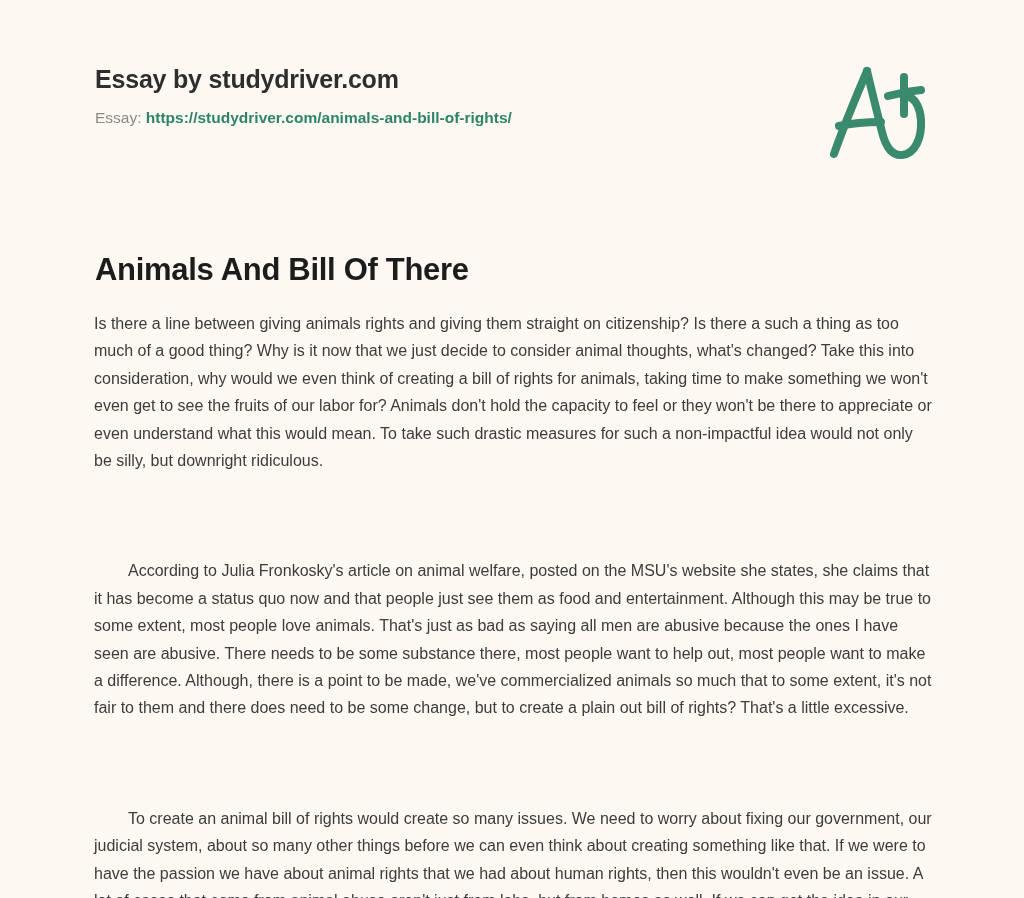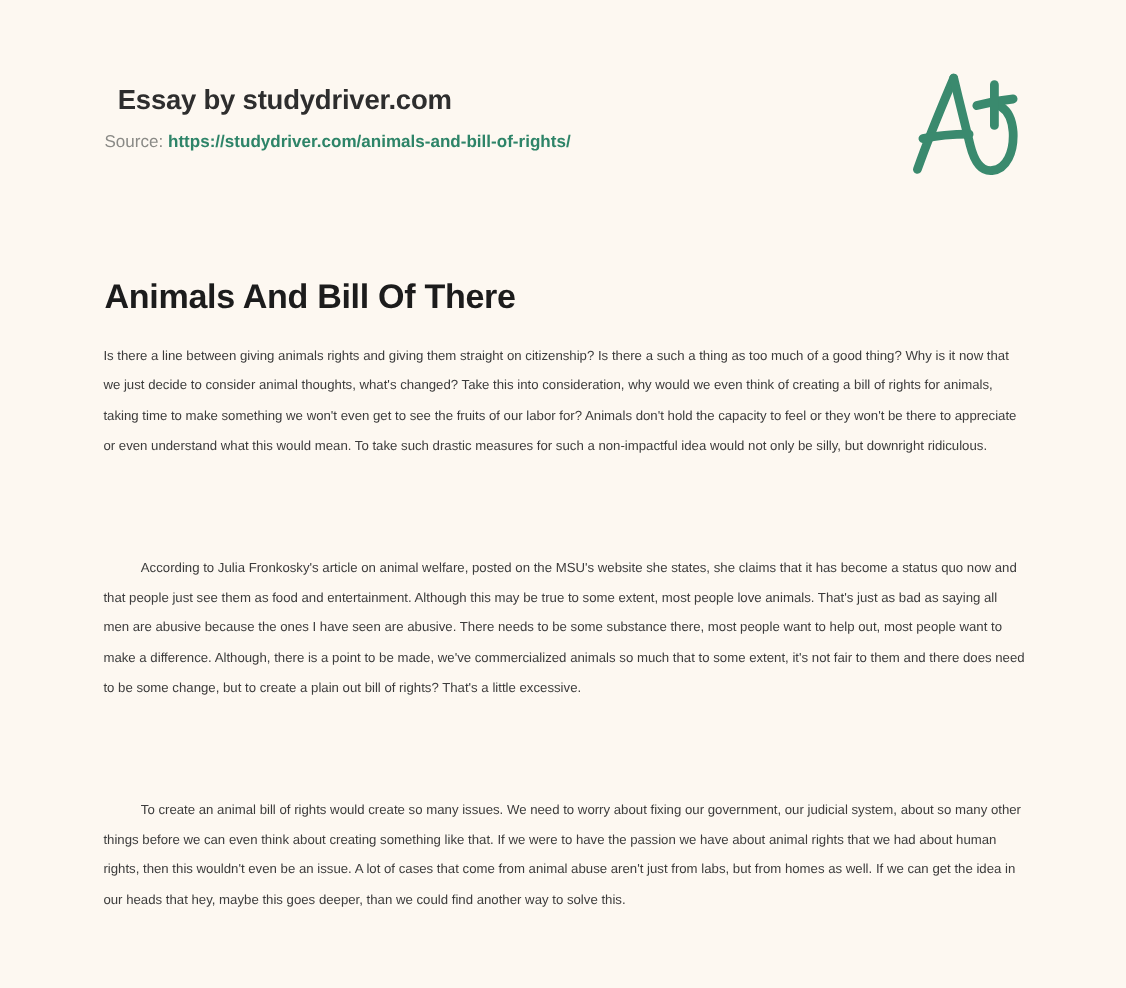--- a/index.html
+++ b/index.html
@@ -28,21 +28,21 @@
     left: 95px;
     top: 64px;
     width: 700px;
   }
   .brand-line {
     font-size: 25px;
     font-weight: 700;
     color: #2E2E2E;
     letter-spacing: -0.2px;
     line-height: 1.2;
-    margin: 12px;
+    margin: 0;
     white-space: nowrap;
   }
   .source-line {
     margin-top: 14px;
     font-size: 15.5px;
     color: #8A8A86;
     line-height: 1.3;
     white-space: nowrap;
   }
   .source-label {
@@ -84,41 +84,41 @@
 
   
   .essay-body {
     position: absolute;
     left: 94px;
     top: 310px;
     width: 838px;
   }
   .essay-body p {
     margin: 0;
-    font-size: 12px;
+    font-size: 16px;
     line-height: 27.4px;
     color: #3C3C3C;
     text-align: left;
   }
   .essay-body p + p {
     margin-top: 83px;
   }
   .essay-body p.indent {
     text-indent: 34px;
   }
 </style>
 </head>
 <body>
 
 <div class="page">
 
   <div class="header">
     <div class="brand-line">Essay by studydriver.com</div>
     <div class="source-line">
-      <span class="source-label">Source:</span>
+      <span class="source-label">Essay:</span>
       <a class="source-url" href="#">https://studydriver.com/animals-and-bill-of-rights/</a>
     </div>
   </div>
 
   <div class="logo">
     <svg viewBox="0 0 125 110">
       <g fill="none" stroke="#3A8A6E" stroke-linecap="round" stroke-linejoin="round">
 
         <path d="M55 13 C47 32, 34 62, 22 96" stroke-width="8"></path>
 

